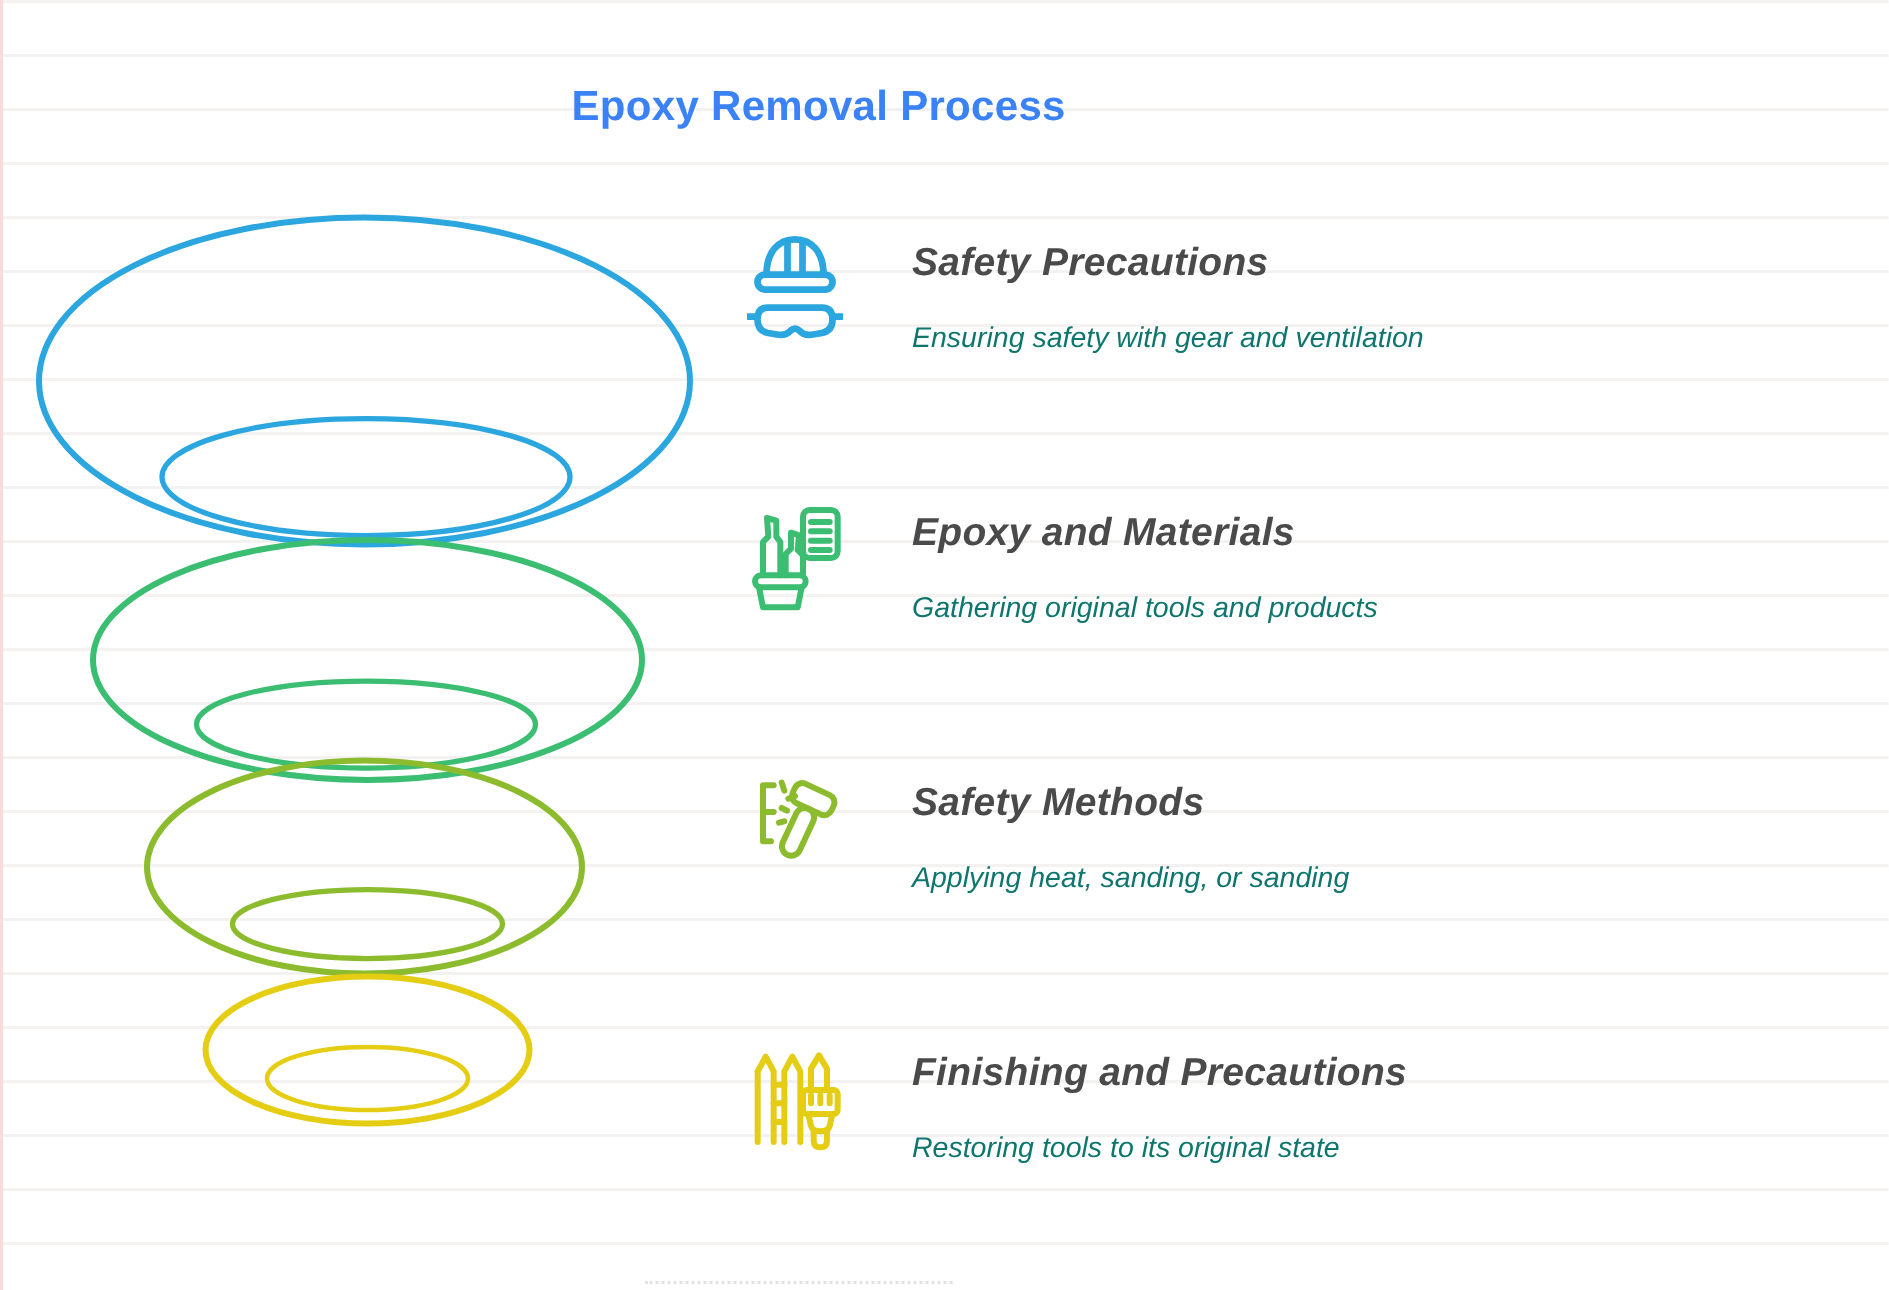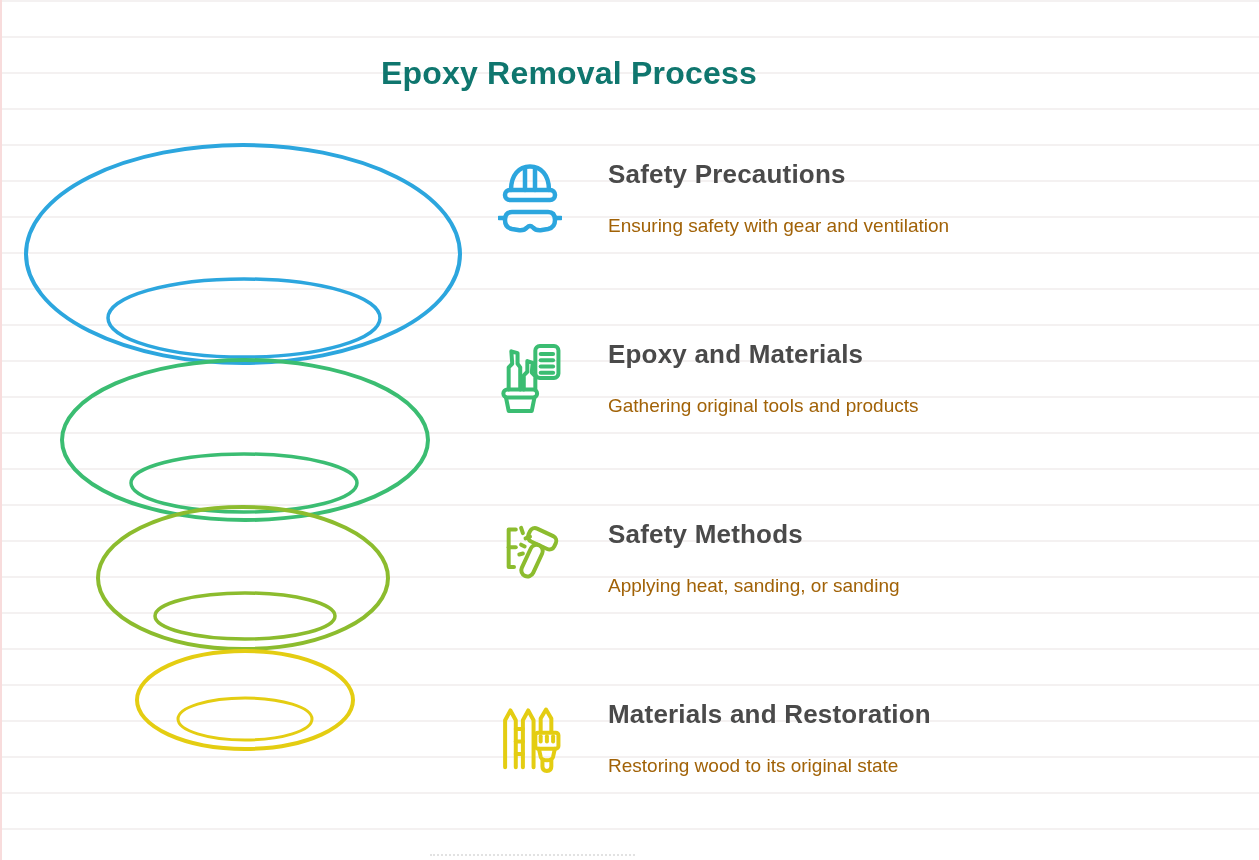--- a/index.html
+++ b/index.html
@@ -6,33 +6,33 @@
   body{
     width:1259px;height:860px;position:relative;overflow:hidden;
     background-color:#ffffff;
     background-image:
       linear-gradient(to right, #f8dcdc 0 2px, transparent 2px),
       repeating-linear-gradient(to bottom, #f4f1f1 0 2px, transparent 2px 36px);
     font-family:"Liberation Sans", sans-serif;
   }
   .title{
     position:absolute;left:381px;top:55px;
-    font-size:32px;font-weight:700;color:#0f766e;letter-spacing:.2px;
+    font-size:28px;font-weight:700;color:#3b82f6;letter-spacing:.2px;
   }
   .funnel-svg{position:absolute;left:0;top:0;}
   .step{
-    position:absolute;left:498px;width:640px;display:flex;align-items:flex-end;
+    position:absolute;left:498px;width:640px;display:flex;align-items:center;font-style:italic;
   }
   .step .icon-wrap{width:64px;flex:0 0 64px;}
   .step .texts{margin-left:46px;}
   .step h2{
     margin:12px 0 0 0;font-size:26px;line-height:32px;font-weight:700;color:#4a4a4a;letter-spacing:.2px;
   }
   .step p{
-    margin:24px 0 0 0;font-size:19px;line-height:24px;font-weight:400;color:#a16207;
+    margin:24px 0 0 0;font-size:19px;line-height:24px;font-weight:400;color:#0f766e;
   }
   .icon-wrap svg{display:block;}
   .icon-stroke{fill:none;stroke:currentColor;stroke-width:4.5;stroke-linecap:round;stroke-linejoin:round;}
   .bottom-dots{
     position:absolute;left:430px;top:854px;width:205px;height:0;
     border-top:2px dotted #e2e2e2;
   }
 </style>
 </head>
 <body>
@@ -134,18 +134,18 @@
         <rect x="42" y="34" width="26" height="18" rx="3"></rect>
         <path d="M48 38 V44"></path>
         <path d="M55 38 V44"></path>
         <path d="M62 38 V44"></path>
         <path d="M46 52 L48 61 Q49 65 55 65 Q61 65 62 61 L64 52"></path>
         <path d="M50 65 V72 Q50 77 55 77 Q60 77 60 72 V65"></path>
       </g>
     </svg>
   </span>
   <div class="texts">
-    <h2>Materials and Restoration</h2>
-    <p>Restoring wood to its original state</p>
+    <h2>Finishing and Precautions</h2>
+    <p>Restoring tools to its original state</p>
   </div>
 </div>
 
 <div class="bottom-dots"></div>
 
 </body></html>

